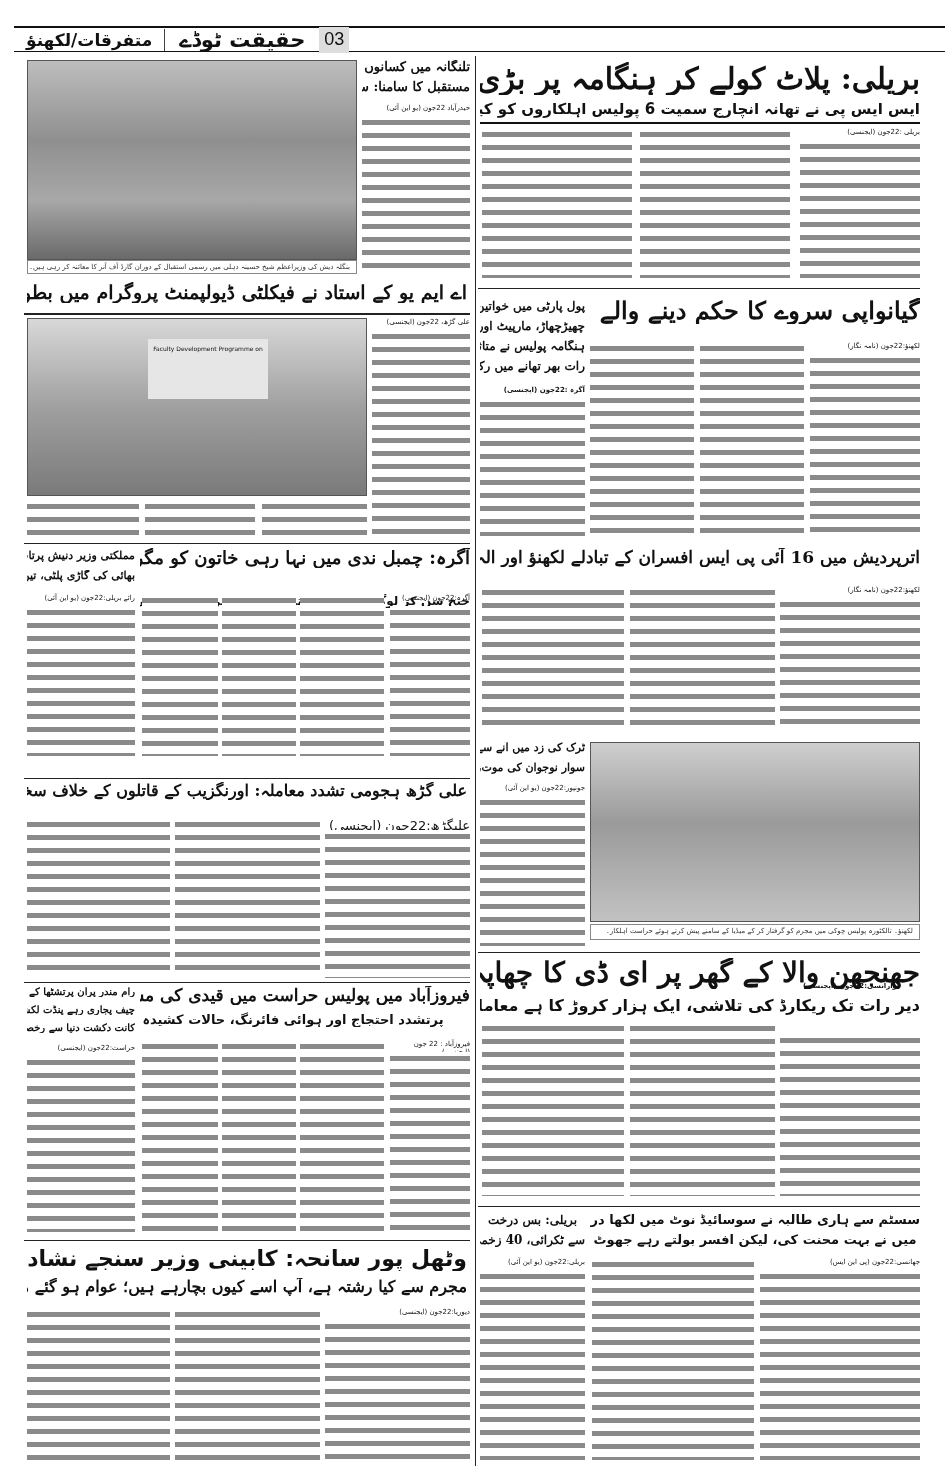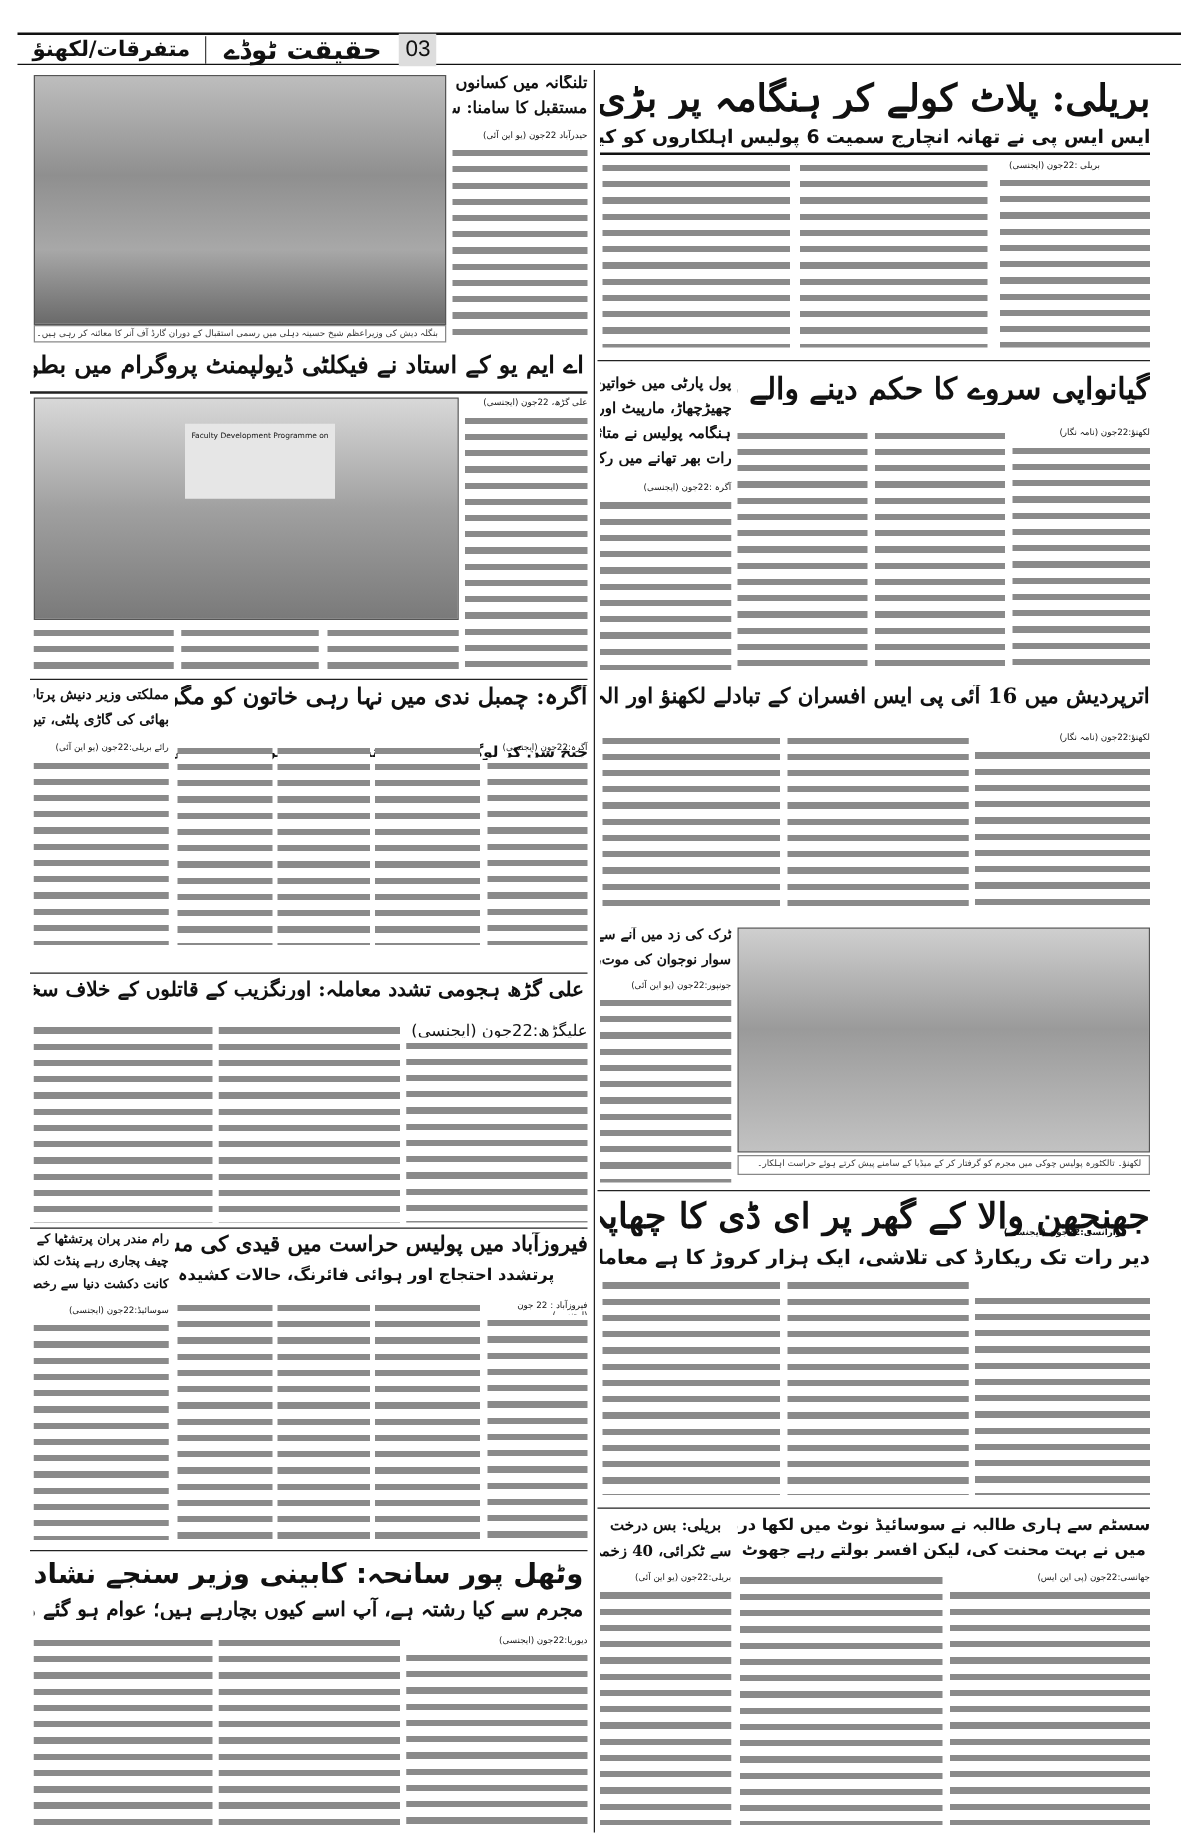--- a/index.html
+++ b/index.html
@@ -48,37 +48,37 @@
   <div style="position:absolute;left:120px;top:20px;width:120px;height:60px;background:#e6e6e6;font-size:6px;text-align:center;padding-top:6px;">Faculty Development Programme on</div>
 </div>
 <div class="abs rtl" style="left:372px;top:318px;width:98px;font-size:7px;text-align:right;">علی گڑھ، 22جون (ایجنسی)</div>
 <div class="abs text" style="left:372px;top:330px;width:98px;height:205px;"></div>
 <div class="abs text" style="left:262px;top:500px;width:105px;height:36px;"></div>
 <div class="abs text" style="left:145px;top:500px;width:110px;height:36px;"></div>
 <div class="abs text" style="left:27px;top:500px;width:112px;height:36px;"></div>
 
 <div class="abs h-big" style="left:480px;top:62px;width:440px;font-size:30px;">بریلی: پلاٹ کولے کر ہنگامہ پر بڑی کارروائی</div>
 <div class="abs h-sub ul" style="left:480px;top:100px;width:440px;font-size:15px;padding-bottom:4px;">ایس ایس پی نے تھانہ انچارج سمیت 6 پولیس اہلکاروں کو کیا معطل</div>
-<div class="abs rtl" style="left:760px;top:128px;width:120px;font-size:7px;text-align:right;">بریلی :22جون (ایجنسی)</div>
+<div class="abs rtl" style="left:800px;top:128px;width:120px;font-size:7px;text-align:right;">بریلی :22جون (ایجنسی)</div>
 <div class="abs text" style="left:800px;top:140px;width:120px;height:138px;"></div>
 <div class="abs text" style="left:640px;top:128px;width:150px;height:150px;"></div>
 <div class="abs text" style="left:482px;top:128px;width:150px;height:150px;"></div>
 <div class="abs rule" style="left:478px;top:288px;width:442px;height:1px;"></div>
 
 <div class="abs h-big" style="left:590px;top:298px;width:330px;font-size:24px;">گیانواپی سروے کا حکم دینے والے جج کو ملی دھمکی</div>
 <div class="abs rtl" style="left:810px;top:342px;width:110px;font-size:7px;text-align:right;">لکھنؤ:22جون (نامہ نگار)</div>
 <div class="abs text" style="left:810px;top:354px;width:110px;height:182px;"></div>
 <div class="abs text" style="left:700px;top:342px;width:104px;height:194px;"></div>
 <div class="abs text" style="left:590px;top:342px;width:104px;height:194px;"></div>
 
 <div class="abs h-big" style="left:480px;top:300px;width:105px;font-size:12px;">پول پارٹی میں خواتین سے</div>
 <div class="abs h-big" style="left:480px;top:320px;width:105px;font-size:12px;">چھیڑچھاڑ، مارپیٹ اور</div>
 <div class="abs h-big" style="left:480px;top:340px;width:105px;font-size:12px;">ہنگامہ پولیس نے متاثرہ کو</div>
 <div class="abs h-big" style="left:480px;top:360px;width:105px;font-size:12px;">رات بھر تھانے میں رکھا</div>
-<div class="abs rtl" style="left:480px;top:386px;width:105px;font-size:7px;text-align:right;">آگرہ :22جون (ایجنسی)</div>
+<div class="abs rtl" style="left:480px;top:386px;width:105px;font-size:7px;text-align:right;font-weight:bold;">آگرہ :22جون (ایجنسی)</div>
 <div class="abs text" style="left:480px;top:398px;width:105px;height:138px;"></div>
 
 <div class="abs rule" style="left:24px;top:543px;width:446px;height:1px;"></div>
 <div class="abs h-big" style="left:140px;top:548px;width:330px;font-size:18px;">آگرہ: چمبل ندی میں نہا رہی خاتون کو مگرمچھ نے کیا شکار</div>
 <div class="abs h-sub" style="left:140px;top:594px;width:330px;font-size:12px;">چیخ سن کر لوگ دوڑے، لیکن تب تک بہت دیر ہو چکی تھی</div>
 <div class="abs rtl" style="left:390px;top:594px;width:80px;font-size:7px;text-align:right;">آگرہ:22جون (ایجنسی)</div>
 <div class="abs text" style="left:390px;top:606px;width:80px;height:150px;"></div>
 <div class="abs text" style="left:300px;top:594px;width:84px;height:162px;"></div>
 <div class="abs text" style="left:222px;top:594px;width:74px;height:162px;"></div>
 <div class="abs text" style="left:142px;top:594px;width:76px;height:162px;"></div>
@@ -121,21 +121,21 @@
 <div class="abs h-sub" style="left:128px;top:1012px;width:330px;font-size:13px;">پرتشدد احتجاج اور ہوائی فائرنگ، حالات کشیدہ</div>
 <div class="abs rtl" style="left:390px;top:1040px;width:80px;font-size:7px;text-align:right;">فیروزآباد : 22 جون (ایجنسی)</div>
 <div class="abs text" style="left:390px;top:1052px;width:80px;height:180px;"></div>
 <div class="abs text" style="left:300px;top:1040px;width:84px;height:192px;"></div>
 <div class="abs text" style="left:222px;top:1040px;width:74px;height:192px;"></div>
 <div class="abs text" style="left:142px;top:1040px;width:76px;height:192px;"></div>
 
 <div class="abs h-big" style="left:27px;top:986px;width:108px;font-size:10px;">رام مندر پران پرتشٹھا کے دوران</div>
 <div class="abs h-big" style="left:27px;top:1004px;width:108px;font-size:10px;">چیف پجاری رہے پنڈت لکشمی</div>
 <div class="abs h-big" style="left:27px;top:1022px;width:108px;font-size:10px;">کانت دکشت دنیا سے رخصت</div>
-<div class="abs rtl" style="left:27px;top:1044px;width:108px;font-size:7px;text-align:right;">سوسائیڈ:22جون (ایجنسی)</div>
+<div class="abs rtl" style="left:27px;top:1044px;width:108px;font-size:7px;text-align:right;">حراست:22جون (ایجنسی)</div>
 <div class="abs text" style="left:27px;top:1056px;width:108px;height:176px;"></div>
 
 <div class="abs rule" style="left:478px;top:1206px;width:442px;height:1px;"></div>
 <div class="abs h-sub" style="left:590px;top:1212px;width:330px;font-size:13px;">سسٹم سے ہاری طالبہ نے سوسائیڈ نوٹ میں لکھا درد-</div>
 <div class="abs h-sub" style="left:590px;top:1232px;width:330px;font-size:13px;">میں نے بہت محنت کی، لیکن افسر بولتے رہے جھوٹ</div>
 <div class="abs rtl" style="left:760px;top:1258px;width:160px;font-size:7px;text-align:right;">جھانسی:22جون (پی این ایس)</div>
 <div class="abs text" style="left:760px;top:1270px;width:160px;height:190px;"></div>
 <div class="abs text" style="left:592px;top:1258px;width:162px;height:202px;"></div>
 
 <div class="abs h-big" style="left:480px;top:1214px;width:105px;font-size:12px;">بریلی: بس درخت</div>

